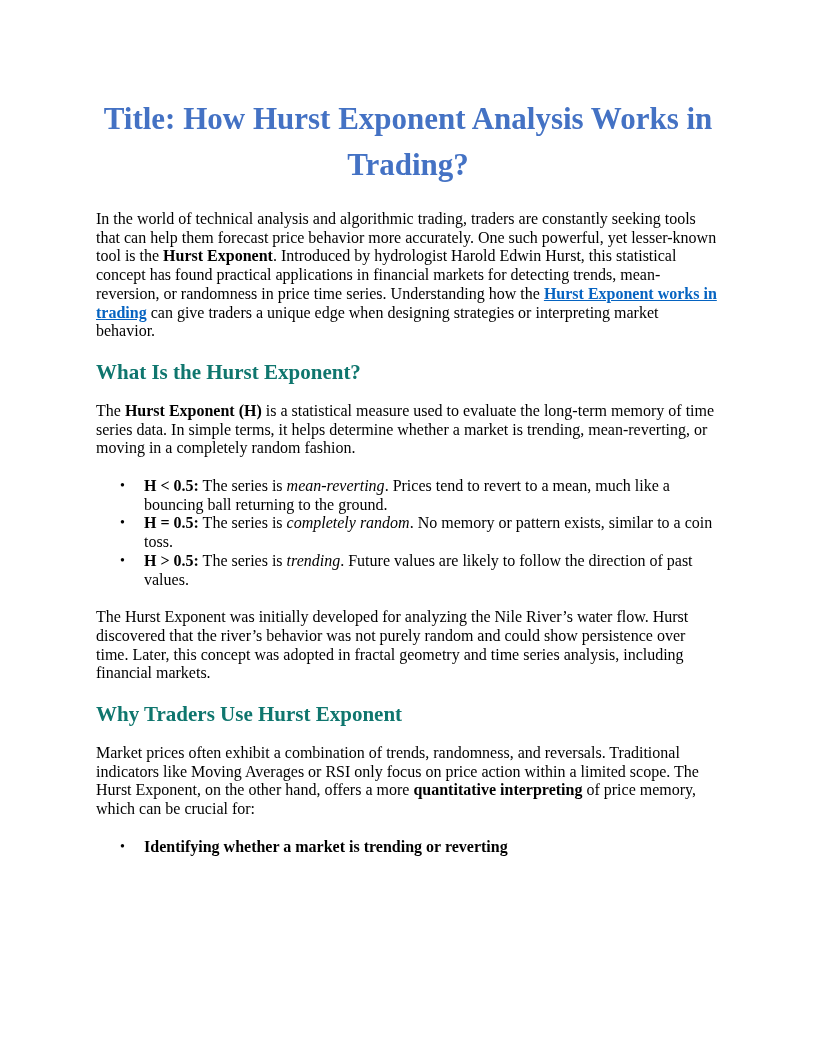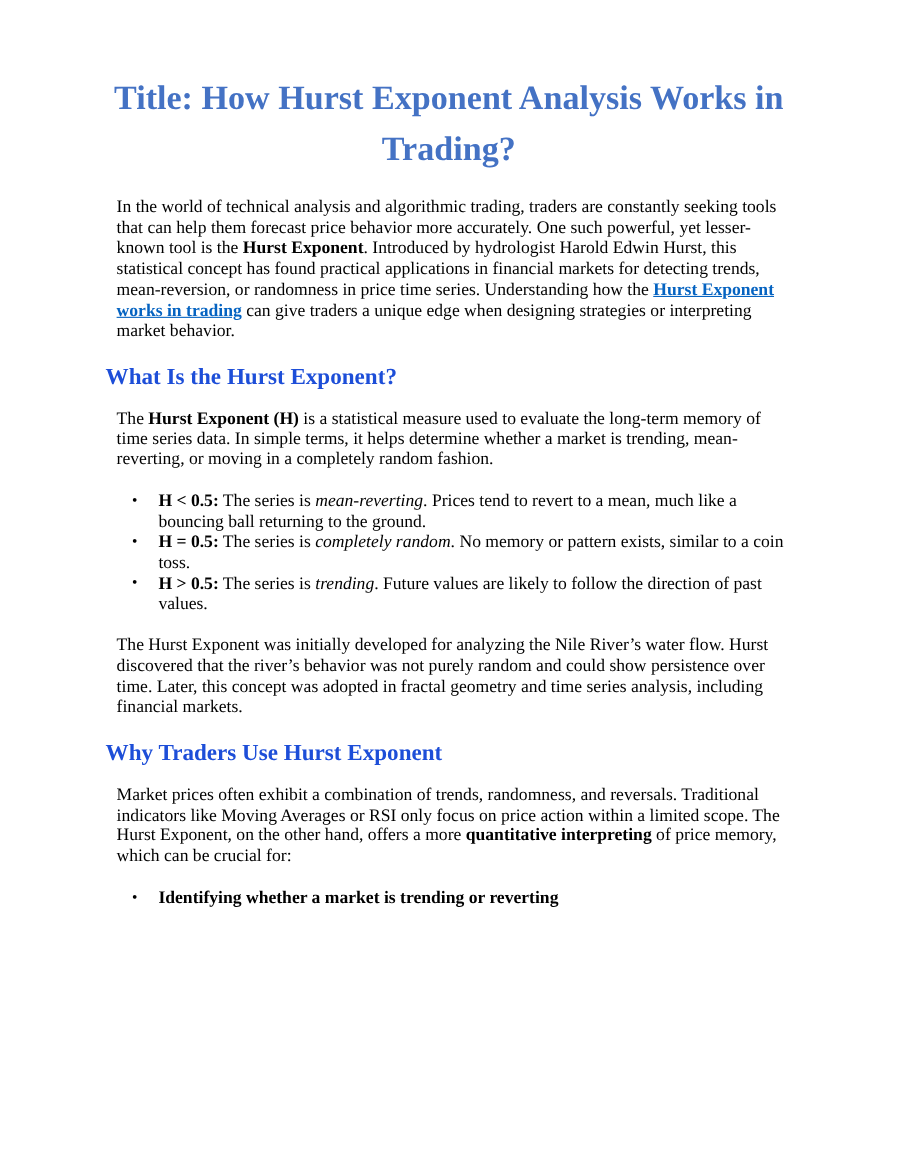--- a/index.html
+++ b/index.html
@@ -7,41 +7,41 @@
   body {
     width: 816px;
     height: 1056px;
     font-family: "Liberation Serif", "DejaVu Serif", serif;
     color: #000000;
   }
   .page {
     width: 816px;
     height: 928px;
     background: #ffffff;
-    padding: 66px 96px 0 96px;
+    padding: 96px 96px 0 96px;
     overflow: hidden;
   }
   .doc-title {
     font-size: 31px;
     line-height: 46px;
     font-weight: bold;
     color: #4472C4;
     text-align: center;
     margin: 0 0 22px 0;
   }
   p.body-para {
     font-size: 16px;
     line-height: 18.7px;
-    margin: 0 0 19px 10px;
+    margin: 0 0 19px 0;
   }
   h2.section-heading {
     font-size: 21px;
     line-height: 25px;
     font-weight: bold;
-    color: #1d4ed8;
+    color: #0f766e;
     margin: 16px 0 17px 0;
   }
   .doc-link {
     color: #0563C1;
     font-weight: bold;
     text-decoration: underline;
     cursor: pointer;
   }
   ul.bullet-list {
     list-style: none;

